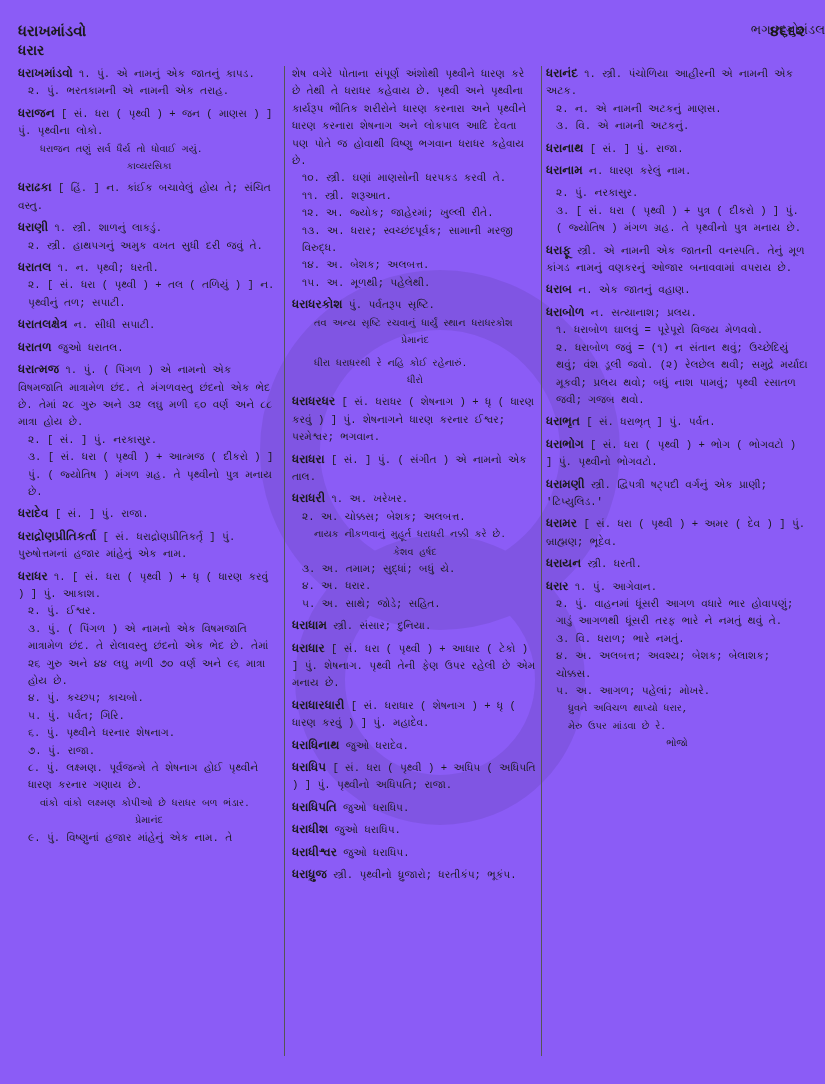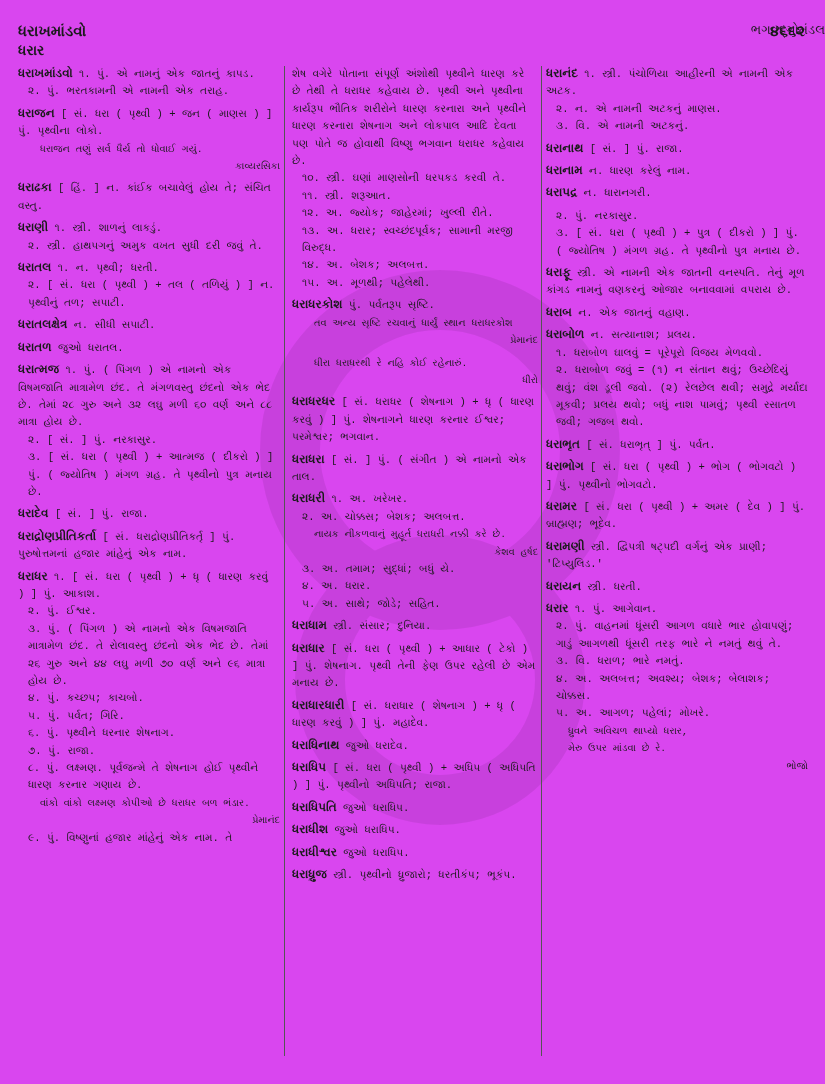--- a/index.html
+++ b/index.html
@@ -1,34 +1,34 @@
 <!DOCTYPE html>
 <html><head>
 <meta charset="utf-8">
 <style>
   html,body{margin:0;padding:0;background:#fff;}
   body{width:825px;height:1084px;overflow:hidden;position:relative;
        font-family:"DejaVu Sans",sans-serif;color:#1a1a1a;}
-  .page{position:absolute;left:0;top:0;width:825px;height:1084px;background:#d946ef;}
+  .page{position:absolute;left:0;top:0;width:825px;height:1084px;background:#8b5cf6;}
   .watermark{position:absolute;left:250px;top:250px;width:380px;height:600px;pointer-events:none;opacity:.07;}
   .hdr{position:absolute;top:22px;left:0;width:825px;height:26px;font-size:15px;font-weight:bold;}
   .hdr .l{position:absolute;left:18px;top:0;}
   .hdr .c{position:absolute;left:0;width:825px;text-align:right;top:0;font-weight:normal;font-size:13px;}
   .hdr .r{position:absolute;right:20px;top:0;}
   .hdr2{position:absolute;left:18px;top:42px;font-size:14px;font-weight:bold;}
   .col{position:absolute;top:66px;font-size:10.6px;line-height:17.4px;}
   .c1{left:18px;width:262px;}
   .c2{left:292px;width:246px;}
   .c3{left:546px;width:262px;}
   .rule{position:absolute;top:66px;width:1px;background:#555;}
   .entry{margin-bottom:5px;font-family:Liberation Mono, monospace;}
   .hw{font-weight:bold;font-size:12px;}
   .sense{padding-left:10px;}
   .quote{padding-left:22px;font-size:9.8px;}
-  .src{text-align:right;font-size:9.6px;}
+  .src{text-align:center;font-size:9.6px;}
 </style>
 </head>
 <body>
 
 <div class="page">
   <svg class="watermark" viewBox="0 0 380 600">
     <circle cx="190" cy="200" r="150" fill="none" stroke="#000" stroke-width="60"></circle>
     <circle cx="190" cy="430" r="120" fill="none" stroke="#000" stroke-width="50"></circle>
   </svg>
 
@@ -162,23 +162,20 @@
         <div class="sense">૨. ન. એ નામની અટકનું માણસ.</div>
         <div class="sense">૩. વિ. એ નામની અટકનું.</div>
       </div>
       <div class="entry">
         <div><span class="hw">ધરાનાથ</span> <span>[ સં. ] પું. રાજા.</span></div>
       </div>
       <div class="entry">
         <div><span class="hw">ધરાનામ</span> <span>ન. ધારણ કરેલું નામ.</span></div>
       </div>
       <div class="entry">
-        <div><span class="hw">ધરાપદ્ર</span> <span>ન. ધારાનગરી.</span></div>
-      </div>
-      <div class="entry">
         <div class="sense">૨. પું. નરકાસુર.</div>
         <div class="sense">૩. [ સં. ધરા ( પૃથ્વી ) + પુત્ર ( દીકરો ) ] પું. ( જ્યોતિષ ) મંગળ ગ્રહ. તે પૃથ્વીનો પુત્ર મનાય છે.</div>
       </div>
       <div class="entry">
         <div><span class="hw">ધરાફૂ</span> <span>સ્ત્રી. એ નામની એક જાતની વનસ્પતિ. તેનું મૂળ કાંગડ નામનું વણકરનું ઓજાર બનાવવામાં વપરાય છે.</span></div>
       </div>
       <div class="entry">
         <div><span class="hw">ધરાબ</span> <span>ન. એક જાતનું વહાણ.</span></div>
       </div>
       <div class="entry">
@@ -186,24 +183,24 @@
         <div class="sense">૧. ધરાબોળ ઘાલવું = પૂરેપૂરો વિજય મેળવવો.</div>
         <div class="sense">૨. ધરાબોળ જવું = (૧) ન સંતાન થવું; ઉચ્છેદિયું થવું; વંશ ડૂલી જવો. (૨) રેલછેલ થવી; સમુદ્રે મર્યાદા મૂકવી; પ્રલય થવો; બધું નાશ પામવું; પૃથ્વી રસાતળ જવી; ગજબ થવો.</div>
       </div>
       <div class="entry">
         <div><span class="hw">ધરાભૃત</span> <span>[ સં. ધરાભૃત્ ] પું. પર્વત.</span></div>
       </div>
       <div class="entry">
         <div><span class="hw">ધરાભોગ</span> <span>[ સં. ધરા ( પૃથ્વી ) + ભોગ ( ભોગવટો ) ] પું. પૃથ્વીનો ભોગવટો.</span></div>
       </div>
       <div class="entry">
+        <div><span class="hw">ધરામણી</span> <span>સ્ત્રી. દ્વિપત્રી ષટ્પદી વર્ગનું એક પ્રાણી; 'ટિપ્યુલિડ.'</span></div>
+      </div>
+      <div class="entry">
         <div><span class="hw">ધરામર</span> <span>[ સં. ધરા ( પૃથ્વી ) + અમર ( દેવ ) ] પું. બ્રાહ્મણ; ભૂદેવ.</span></div>
-      </div>
-      <div class="entry">
-        <div><span class="hw">ધરામણી</span> <span>સ્ત્રી. દ્વિપત્રી ષટ્પદી વર્ગનું એક પ્રાણી; 'ટિપ્યુલિડ.'</span></div>
       </div>
       <div class="entry">
         <div><span class="hw">ધરાયન</span> <span>સ્ત્રી. ધરતી.</span></div>
       </div>
       <div class="entry">
         <div><span class="hw">ધરાર</span> <span>૧. પું. આગેવાન.</span></div>
         <div class="sense">૨. પું. વાહનમાં ધૂંસરી આગળ વધારે ભાર હોવાપણું; ગાડું આગળથી ધૂંસરી તરફ ભારે ને નમતું થવું તે.</div>
         <div class="sense">૩. વિ. ધરાળ; ભારે નમતું.</div>
         <div class="sense">૪. અ. અલબત્ત; અવશ્ય; બેશક; બેલાશક; ચોક્કસ.</div>
         <div class="sense">૫. અ. આગળ; પહેલાં; મોખરે.</div>

